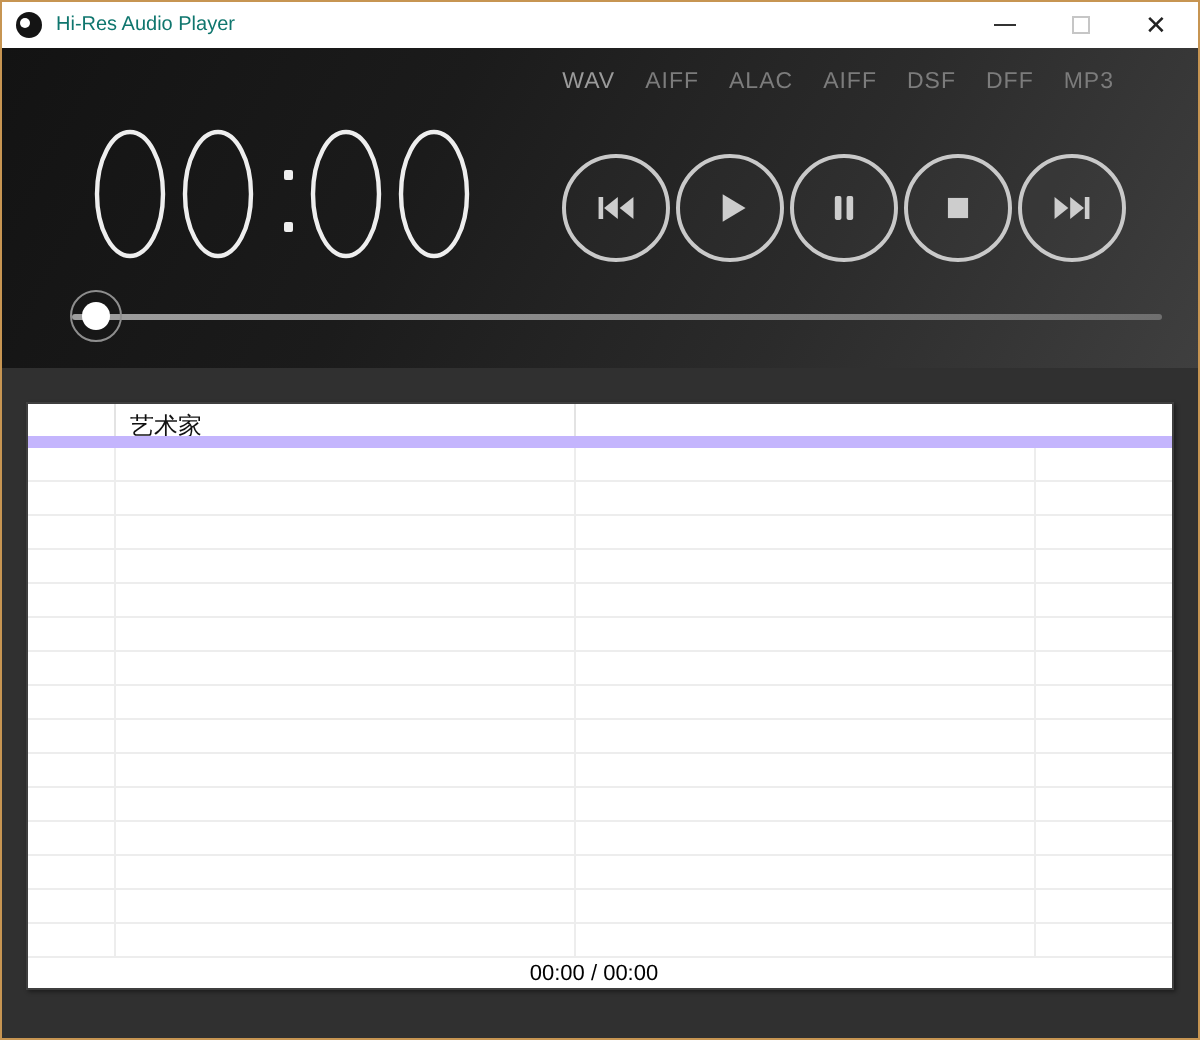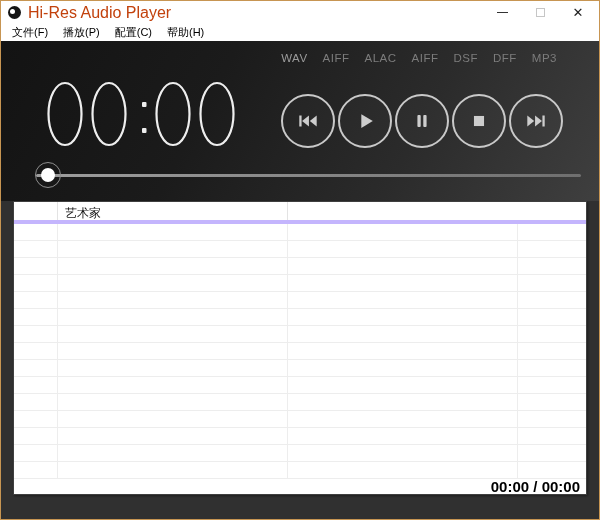--- a/index.html
+++ b/index.html
@@ -5,21 +5,21 @@
   * { margin:0; padding:0; box-sizing:border-box; }
   html,body { width:600px; height:520px; }
   body { font-family:"Liberation Sans","DejaVu Sans",sans-serif; background:#c79552; position:relative; overflow:hidden; }
 
   .window { position:absolute; left:1px; top:1px; width:598px; height:518px; background:#303030; overflow:hidden; }
 
   
   .titlebar { height:23px; background:#ffffff; display:flex; align-items:center; position:relative; }
   .app-icon { width:13px; height:13px; border-radius:50%; background:#141414; margin:0 7px; position:relative; flex:0 0 auto; }
   .app-icon::after { content:""; position:absolute; left:2px; top:3px; width:5px; height:5px; border-radius:50%; background:#ffffff; }
-  .title-text { font-size:16px; color:#c2410c; white-space:nowrap; }
+  .title-text { font-size:10px; color:#0f766e; white-space:nowrap; }
   .win-controls { position:absolute; right:2px; top:0; height:23px; display:flex; }
   .win-btn { width:38px; height:23px; display:flex; align-items:center; justify-content:center; cursor:pointer; }
   .glyph-min { width:11px; height:0; border-top:1px solid #333; }
   .glyph-max { width:9px; height:9px; border:1px solid #c6c6c6; background:#fff; }
   .glyph-close { font-size:13px; color:#222; line-height:1; }
 
   
   .menubar { height:17px; background:#ffffff; display:flex; align-items:center; padding-left:5px; }
   .menu-item { font-size:11px; color:#000; padding:0 6px 1px 6px; margin-right:3px; cursor:default; }
 
@@ -40,31 +40,31 @@
 
   .slider-track { position:absolute; left:35px; top:133px; width:545px; height:3px;
     background:linear-gradient(to right,#9e9e9e,#6f6f6f); border-radius:2px; cursor:pointer; }
   .slider-ring { position:absolute; left:34px; top:121px; width:26px; height:26px;
     border:1px solid #8e8e8e; border-radius:50%; cursor:pointer; }
   .slider-dot { position:absolute; left:5px; top:5px; width:14px; height:14px; background:#ffffff; border-radius:50%; }
 
   
   .panel { position:absolute; left:12px; top:200px; width:574px; height:294px;
     background:#ffffff; border:1px solid #3f3f3f; box-shadow:1px 1px 2px rgba(0,0,0,.4); }
-  .phead { display:flex; height:22px; border-bottom:4px solid #c4b5fd; }
+  .phead { display:flex; height:22px; border-bottom:6px solid #c4b5fd; }
   .cell { flex:0 0 auto; height:100%; }
   .c0 { width:44px; } .c1 { width:230px; } .c2 { width:230px; } .c3 { width:68px; flex:1 1 auto; }
   .phead .cell { border-right:1px solid #e3e3e3; padding:3px 0 0 7px; font-size:12px; color:#111; overflow:hidden; white-space:nowrap; }
   .phead .cell.c3 { border-right:none; }
   .pbody { height:255px; overflow:hidden; }
   .prow { display:flex; height:17px; border-bottom:1px solid #ededed; }
   .prow .cell { border-right:1px solid #ededed; }
   .prow .cell.c3 { border-right:none; }
-  .pstatus { height:15px; display:flex; align-items:center; justify-content:flex-end;
-    padding-right:6px; font-size:15px; font-weight:700; color:#000; }
+  .pstatus { height:15px; display:flex; align-items:center; justify-content:center;
+    padding-right:6px; font-size:11px; font-weight:400; color:#000; }
 </style>
 </head>
 <body>
 
 <div class="window">
 
   <div class="titlebar">
     <span class="app-icon"></span>
     <span class="title-text">Hi-Res Audio Player</span>
     <div class="win-controls">
@@ -73,26 +73,20 @@
       </div>
       <div class="win-btn">
         <span class="glyph-max"></span>
       </div>
       <div class="win-btn">
         <span class="glyph-close">✕</span>
       </div>
     </div>
   </div>
 
-  <div class="menubar">
-    <span class="menu-item">文件(F)</span>
-    <span class="menu-item">播放(P)</span>
-    <span class="menu-item">配置(C)</span>
-    <span class="menu-item">帮助(H)</span>
-  </div>
 
   <div class="player">
 
     <div class="formats">
       <span class="format-label bright">WAV</span>
       <span class="format-label">AIFF</span>
       <span class="format-label">ALAC</span>
       <span class="format-label">AIFF</span>
       <span class="format-label">DSF</span>
       <span class="format-label">DFF</span>

